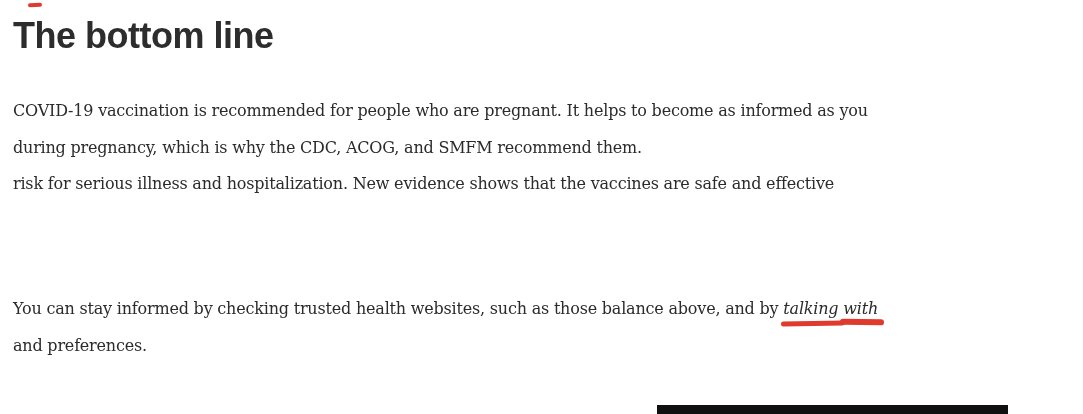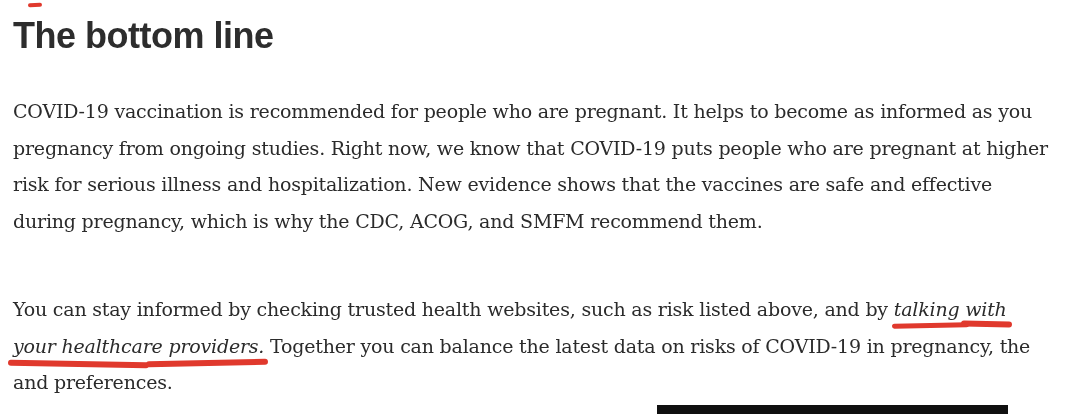--- a/index.html
+++ b/index.html
@@ -20,21 +20,21 @@
     font-weight: bold;
     font-size: 36px;
     line-height: 38px;
     letter-spacing: -0.5px;
     color: #2d2d2d;
   }
   .para {
     position: absolute;
     left: 13px;
     color: #2b2b2b;
-    font-size: 19px;
+    font-size: 16px;
     letter-spacing: -0.2px;
   }
   .para-1 { top: 93px; }
   .para-2 { top: 291px; }
   .line {
     height: 36.5px;
     line-height: 36.5px;
     white-space: nowrap;
   }
   
@@ -75,26 +75,24 @@
 <body>
 
 <div class="page">
 
   <div class="red-tick"></div>
 
   <h1 class="heading">The bottom line</h1>
 
   <div class="para para-1">
     <div class="line">COVID-19 vaccination is recommended for people who are pregnant. It helps to become as informed as you</div>
-    <div class="line">pregnancy from ongoing studies. Right now, we know that COVID-19 puts people who are pregnant at higher</div>
+    <div class="line">during pregnancy, which is why the CDC, ACOG, and SMFM recommend them.</div>
     <div class="line">risk for serious illness and hospitalization. New evidence shows that the vaccines are safe and effective</div>
-    <div class="line">during pregnancy, which is why the CDC, ACOG, and SMFM recommend them.</div>
   </div>
 
   <div class="para para-2">
-    <div class="line"><span>You can stay informed by checking trusted health websites, such as risk listed above, and by </span><span class="u-red u-a">talking with</span></div>
-    <div class="line"><span class="u-red u-b">your healthcare providers.</span><span> Together you can balance the latest data on risks of COVID-19 in pregnancy, the</span></div>
+    <div class="line"><span>You can stay informed by checking trusted health websites, such as those balance above, and by </span><span class="u-red u-a">talking with</span></div>
     <div class="line">and preferences.</div>
   </div>
 
   <div class="bottom-bar"></div>
 
 </div>
 
 </body></html>

